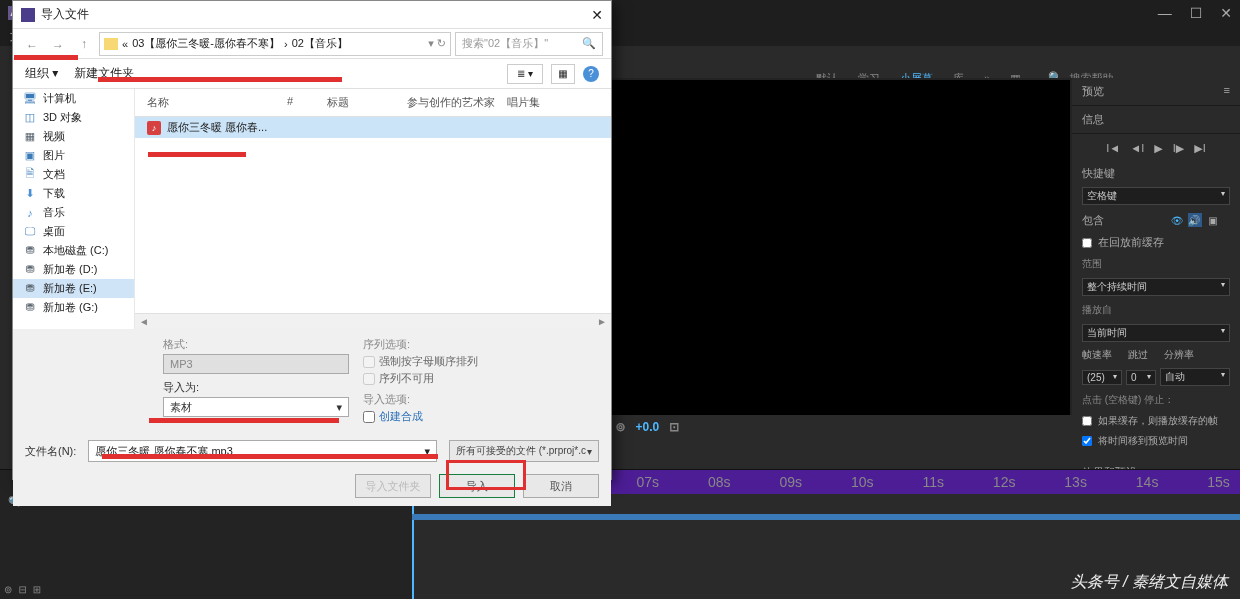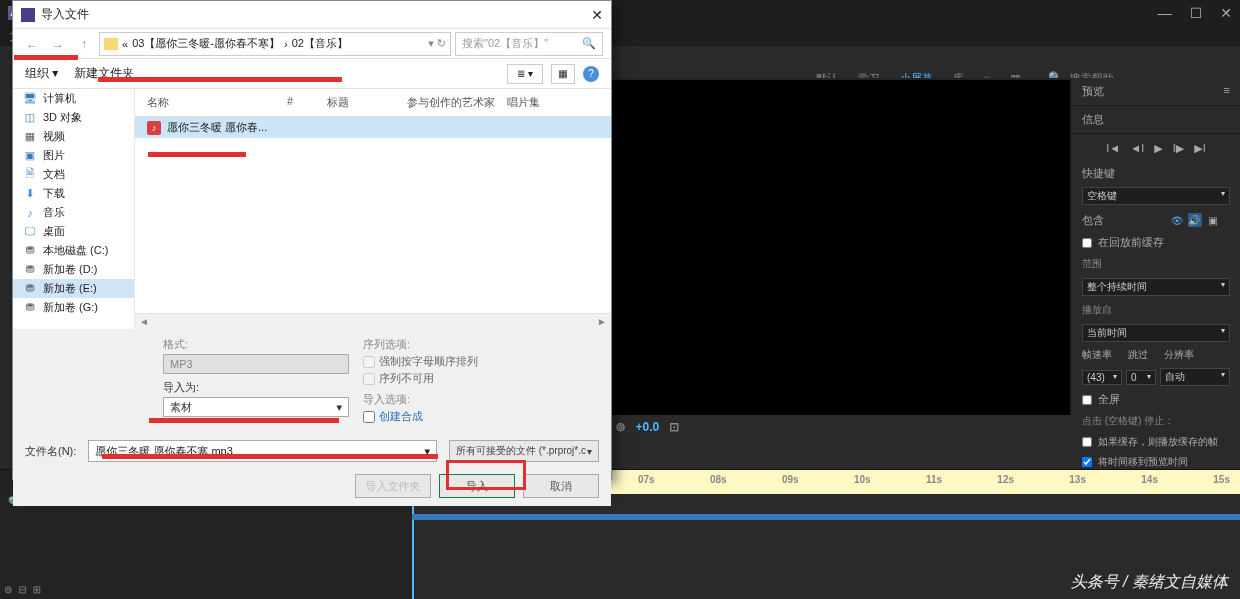--- a/index.html
+++ b/index.html
@@ -37,21 +37,21 @@
     .icon-row .ic { width: 14px; height: 14px; display: flex; align-items: center; justify-content: center; font-size: 10px; }
     .blue-box { background: #2e5a8a; color: #fff; }
     
     
     .preview-area { position: absolute; top: 32px; left: 416px; right: 168px; bottom: 160px; background: #232323; }
     .preview-viewport { position: absolute; inset: 0; background: #000; margin: 2px; }
     .preview-toolbar { position: absolute; bottom: 0; left: 0; right: 0; height: 24px; background: #2a2a2a; display: flex; align-items: center; gap: 10px; padding: 0 10px; color: #888; font-size: 12px; font-weight: bold; }
     
     
     .timeline { position: absolute; bottom: 0; left: 0; right: 0; height: 130px; background: #232323; border-top: 1px solid #111; }
-    .timeline-ruler { position: absolute; top: 0; right: 0; left: 412px; height: 24px; background: #fef9c3; color: #888; font-size: 10px; display: flex; justify-content: space-between; padding: 4px 10px; font-weight: bold; }
+    .timeline-ruler { position: absolute; top: 0; right: 0; left: 412px; height: 24px; background: #4c1d95; color: #888; font-size: 14px; display: flex; justify-content: space-between; padding: 4px 10px; }
     .timeline-left { position: absolute; left: 0; top: 0; width: 412px; height: 100%; background: #232323; padding: 22px 8px 0; color: #888; font-size: 10px; }
     .timeline-search { display: flex; align-items: center; gap: 8px; padding: 2px 0; }
     .timeline-track { position: absolute; left: 412px; right: 0; top: 24px; bottom: 0; background: #2a2a2a; }
     .timecursor { position: absolute; left: 0; top: 0; width: 2px; height: 100%; background: #4db8ff; }
     .timescroll { position: absolute; left: 412px; right: 0; top: 44px; height: 6px; background: #3a7ab8; }
     
     
     .dialog { position: absolute; top: 0px; left: 12px; width: 600px; height: 480px; background: #fff; border: 1px solid #888; box-shadow: 4px 4px 12px rgba(0,0,0,0.5); z-index: 100; font-size: 12px; color: #222; }
     .dialog-titlebar { height: 28px; background: #fff; display: flex; align-items: center; padding: 0 8px; border-bottom: 1px solid #e0e0e0; }
     .dialog-titlebar .dlg-logo { width: 14px; height: 14px; background: #4b3d8a; margin-right: 6px; }
@@ -202,33 +202,29 @@
           <span>当前时间</span>
         </div>
       </div>
     <div class="panel-row" style="font-size:10px;gap:16px;">
       <span>帧速率</span>
       <span>跳过</span>
       <span>分辨率</span>
     </div>
     <div class="panel-row" style="gap:4px;">
       <div class="dropdown" style="width:40px;flex:0 0 40px;">
-          <span>(43)</span>
+          <span>(25)</span>
         </div>
       <div class="dropdown" style="width:30px;flex:0 0 30px;">
           <span>0</span>
         </div>
       <div class="dropdown" style="flex:1;">
           <span>自动</span>
         </div>
     </div>
-    <div class="panel-row">
-        <input type="checkbox" style="">
-        <span>全屏</span>
-      </div>
     <div class="panel-section-title">点击 (空格键) 停止：</div>
     <div class="panel-row">
         <input type="checkbox" style="">
         <span style="font-size:10px;">如果缓存，则播放缓存的帧</span>
       </div>
     <div class="panel-row">
         <input type="checkbox" checked="" style="">
         <span style="font-size:10px;">将时间移到预览时间</span>
       </div>
     <div class="panel-header" style="margin-top:8px;">效果和预设</div>

